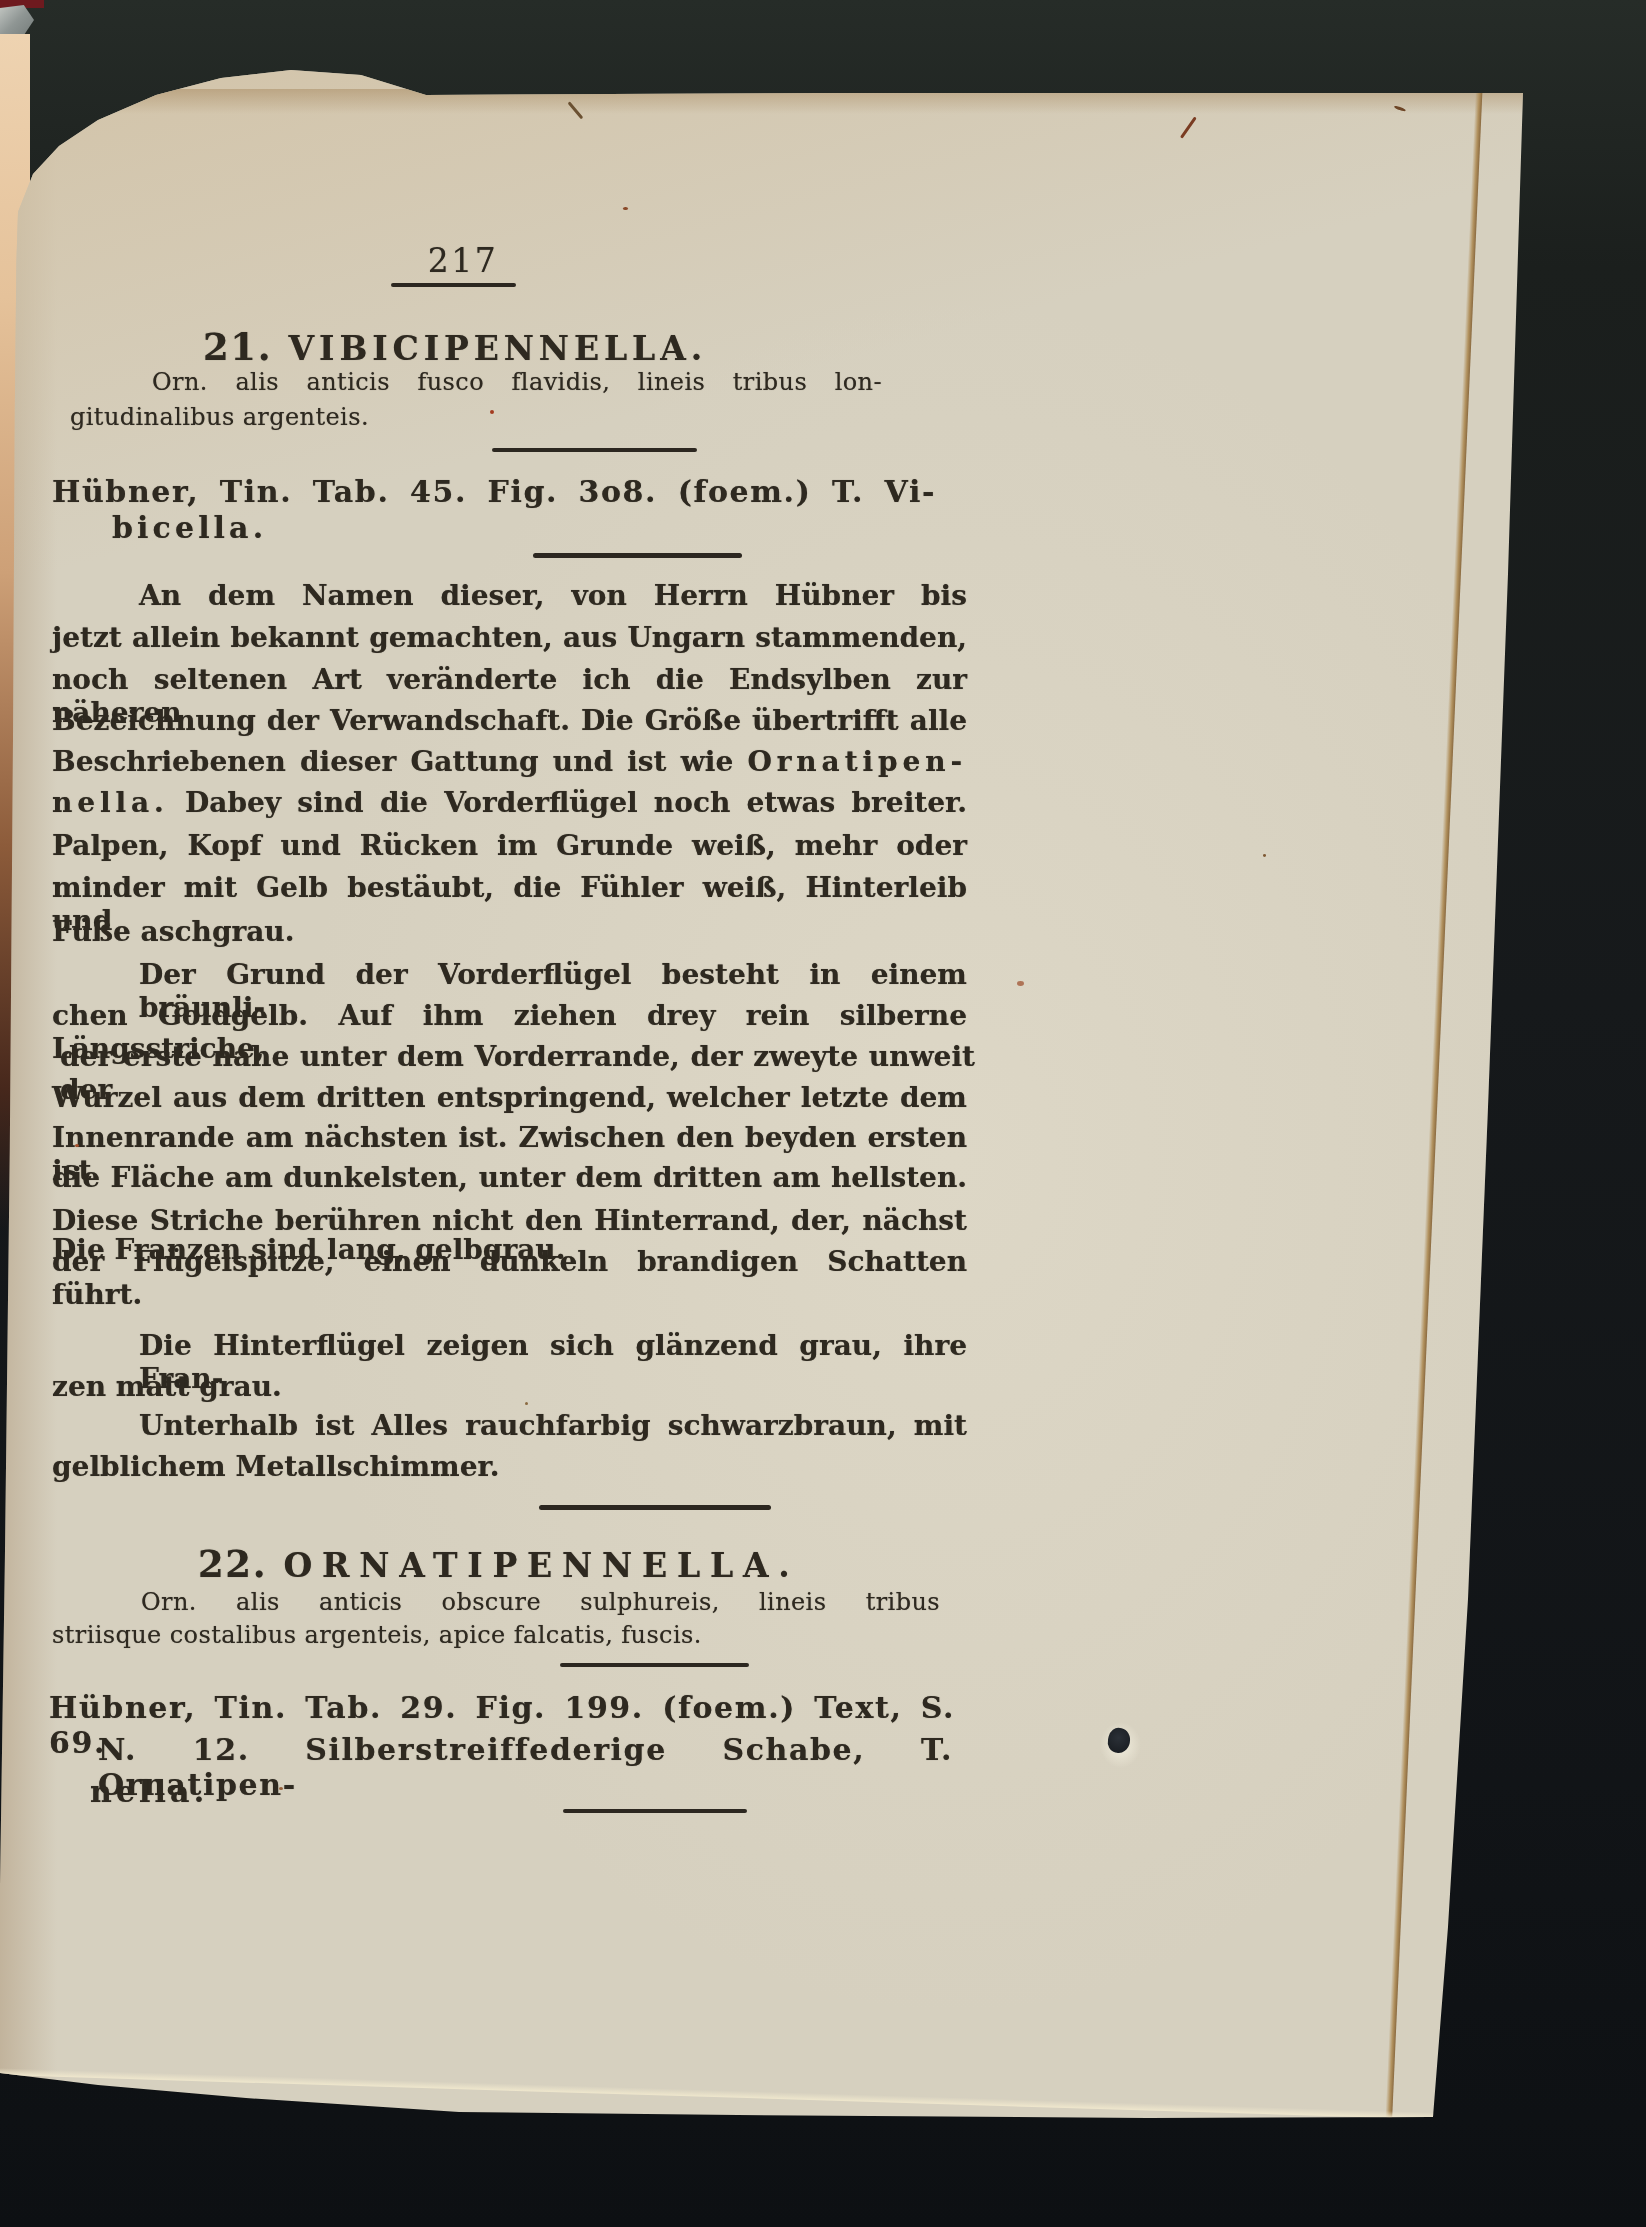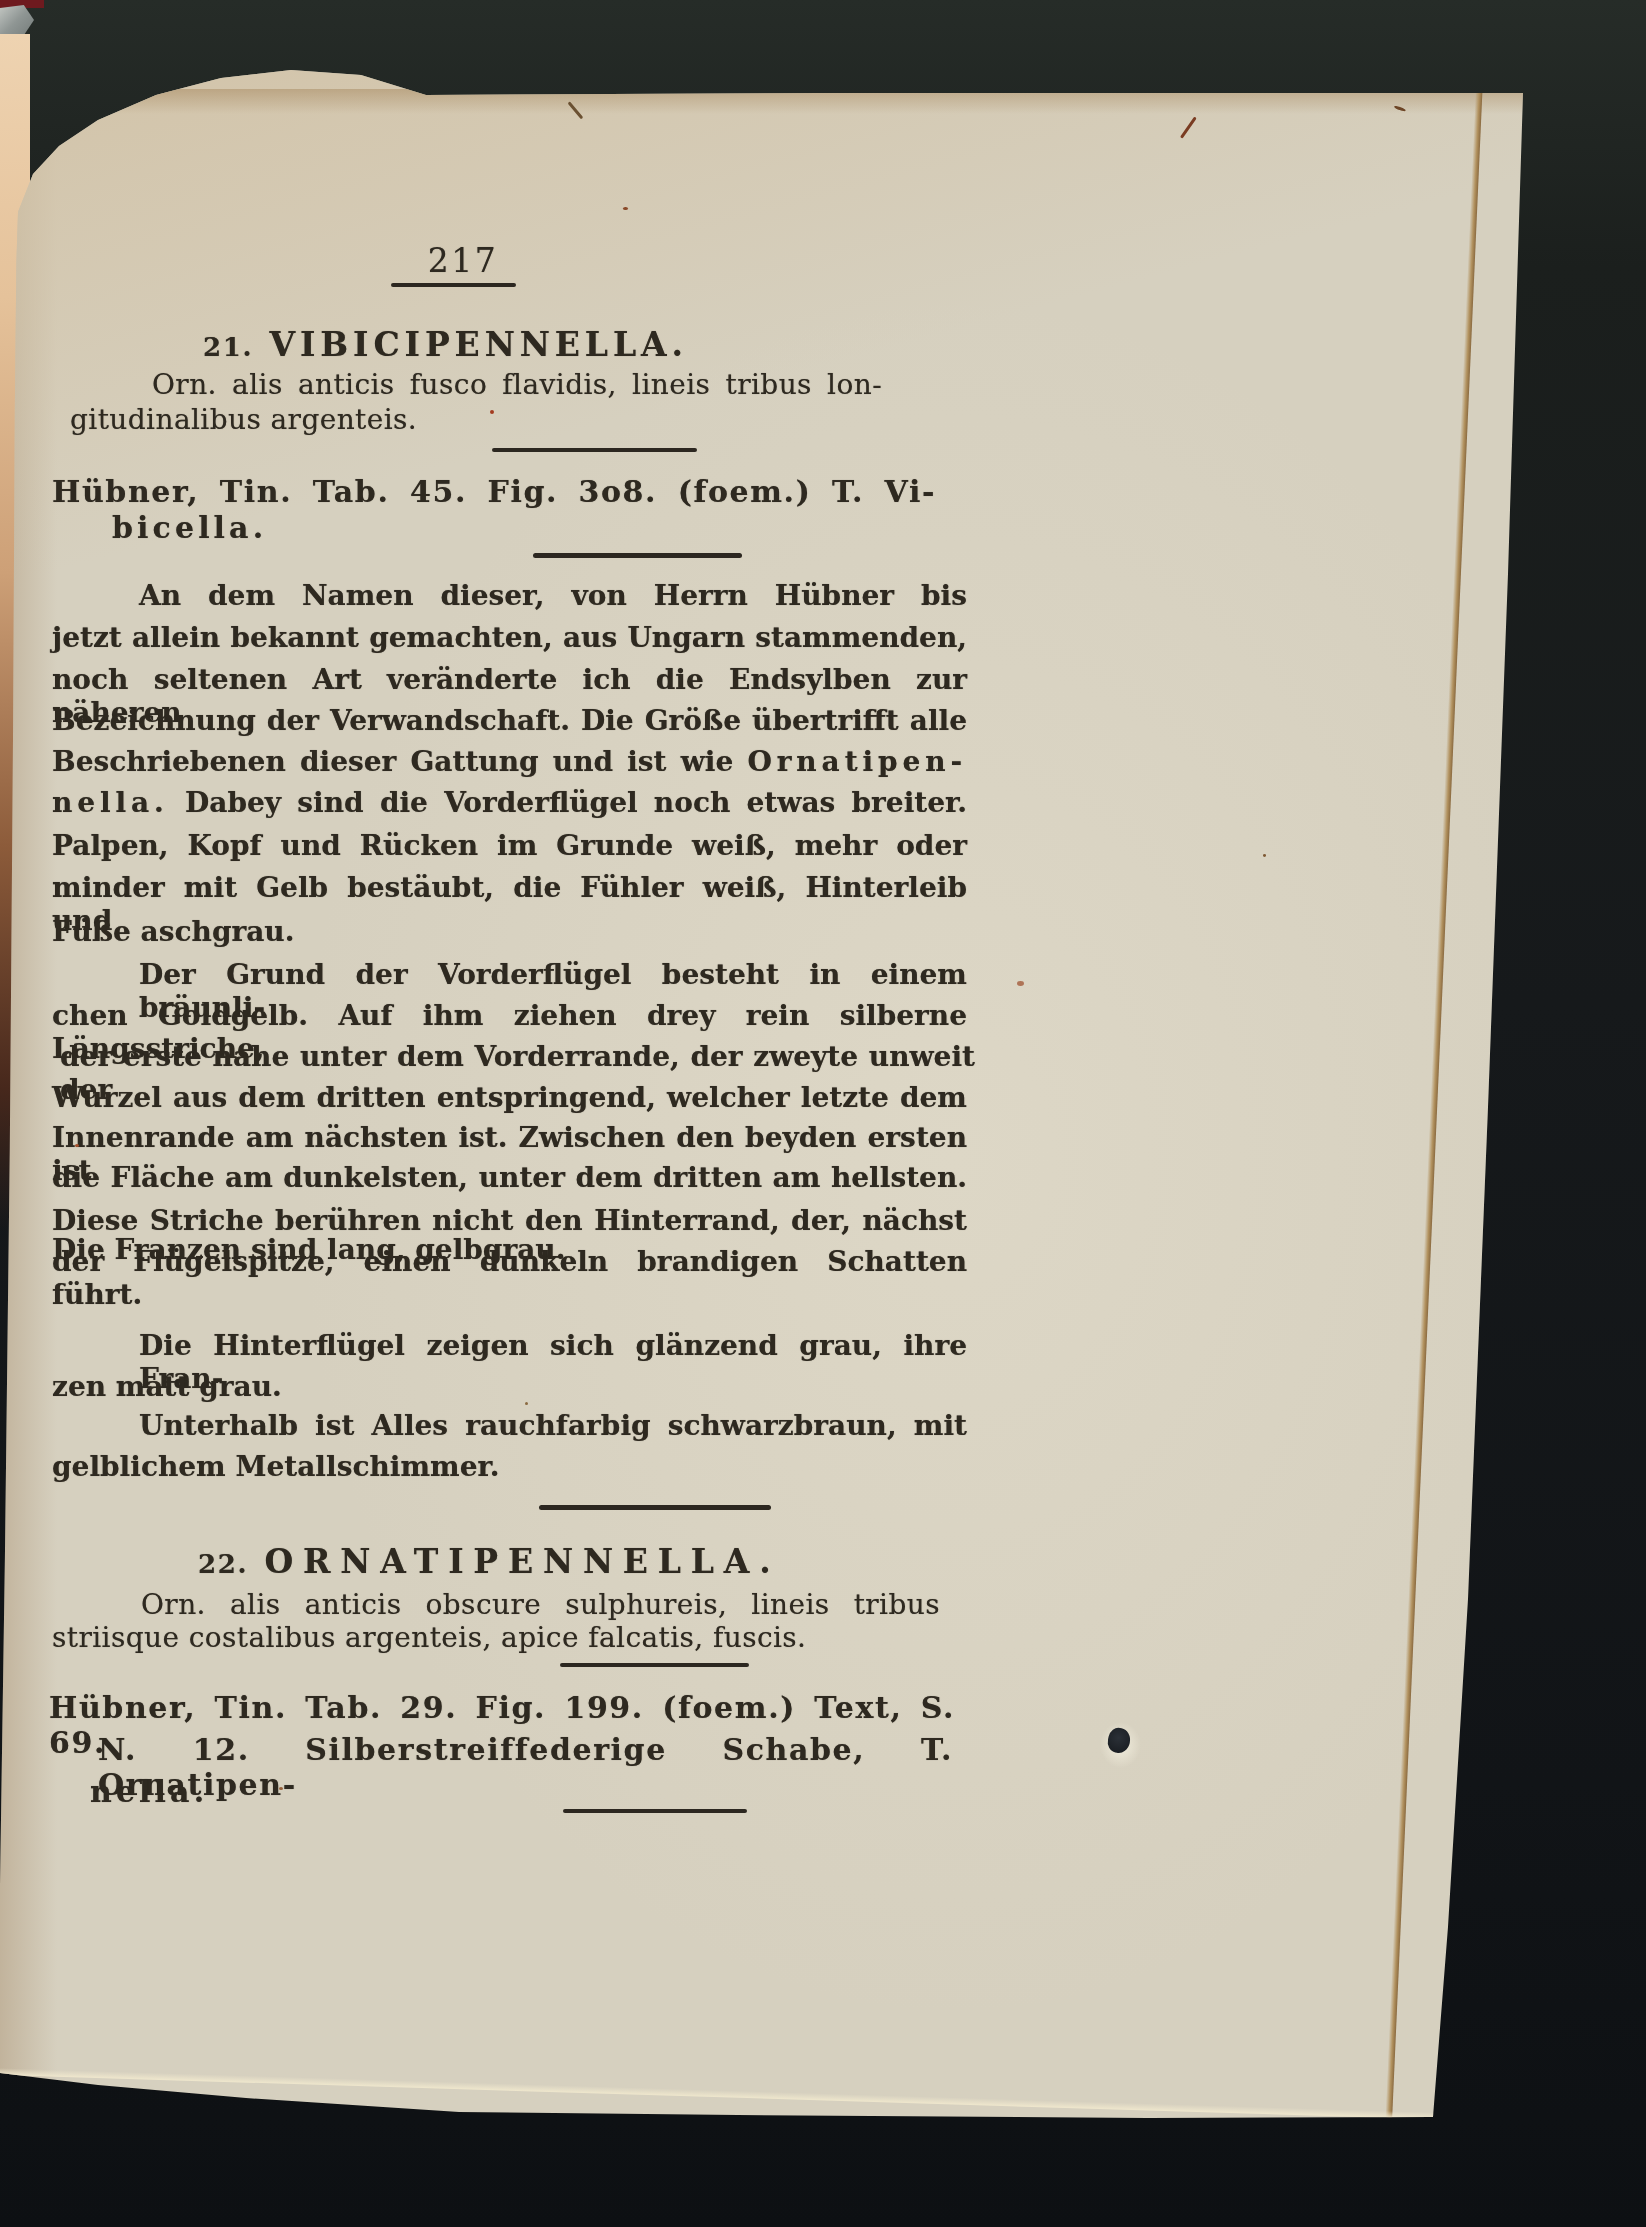--- a/index.html
+++ b/index.html
@@ -32,26 +32,26 @@
     transform:rotate(2.55deg);transform-origin:top left;
     background:linear-gradient(90deg,rgba(0,0,0,0),#b2925f 55%,#8a6a40);}
   .edge-bottom{position:absolute;left:0;top:2068px;width:1440px;height:6.6px;
     transform:rotate(1.77deg);transform-origin:left center;
     background:linear-gradient(0deg,#efe7cd,rgba(239,231,205,0));}
   
   .tl{position:absolute;color:#2e2920;text-shadow:0 0 0.8px rgba(46,41,32,.55);}
   .ln{position:absolute;white-space:nowrap;}
   .j{white-space:normal;text-align:justify;text-align-last:justify;}
   .frak{font-size:28px;font-weight:700;line-height:1.18;}
-  .lat{font-size:28px;font-weight:500;letter-spacing:0.4px;}
+  .lat{font-size:24px;font-weight:500;letter-spacing:0.4px;}
   .ref{font-size:30px;font-weight:700;letter-spacing:1.6px;}
   .spaced{letter-spacing:4.9px;}
   .pgnum{font-size:33px;letter-spacing:2.5px;}
   .head{font-size:33px;font-weight:700;}
-  .head .num{font-style:normal;letter-spacing:1.6px;margin-right:16.4px;font-size:26px;}
+  .head .num{font-style:normal;letter-spacing:1.6px;margin-right:16.4px;font-size:37px;}
   .head .sp{}
   .rule{position:absolute;background:#2c2720;border-radius:2.5px;}
   .speck{position:absolute;border-radius:50%;}
   .blot-halo{position:absolute;left:1092px;top:1713px;width:57px;height:64px;border-radius:50%;
     background:radial-gradient(closest-side,rgba(243,239,223,.95),rgba(243,239,223,0) 72%);}
   .blot{position:absolute;left:1108px;top:1728px;width:22px;height:25.4px;
     background:radial-gradient(circle at 45% 40%,#2b3037,#1c2025 70%);
     border-radius:46% 54% 52% 48%;transform:rotate(12deg);}
 </style>
 </head>

